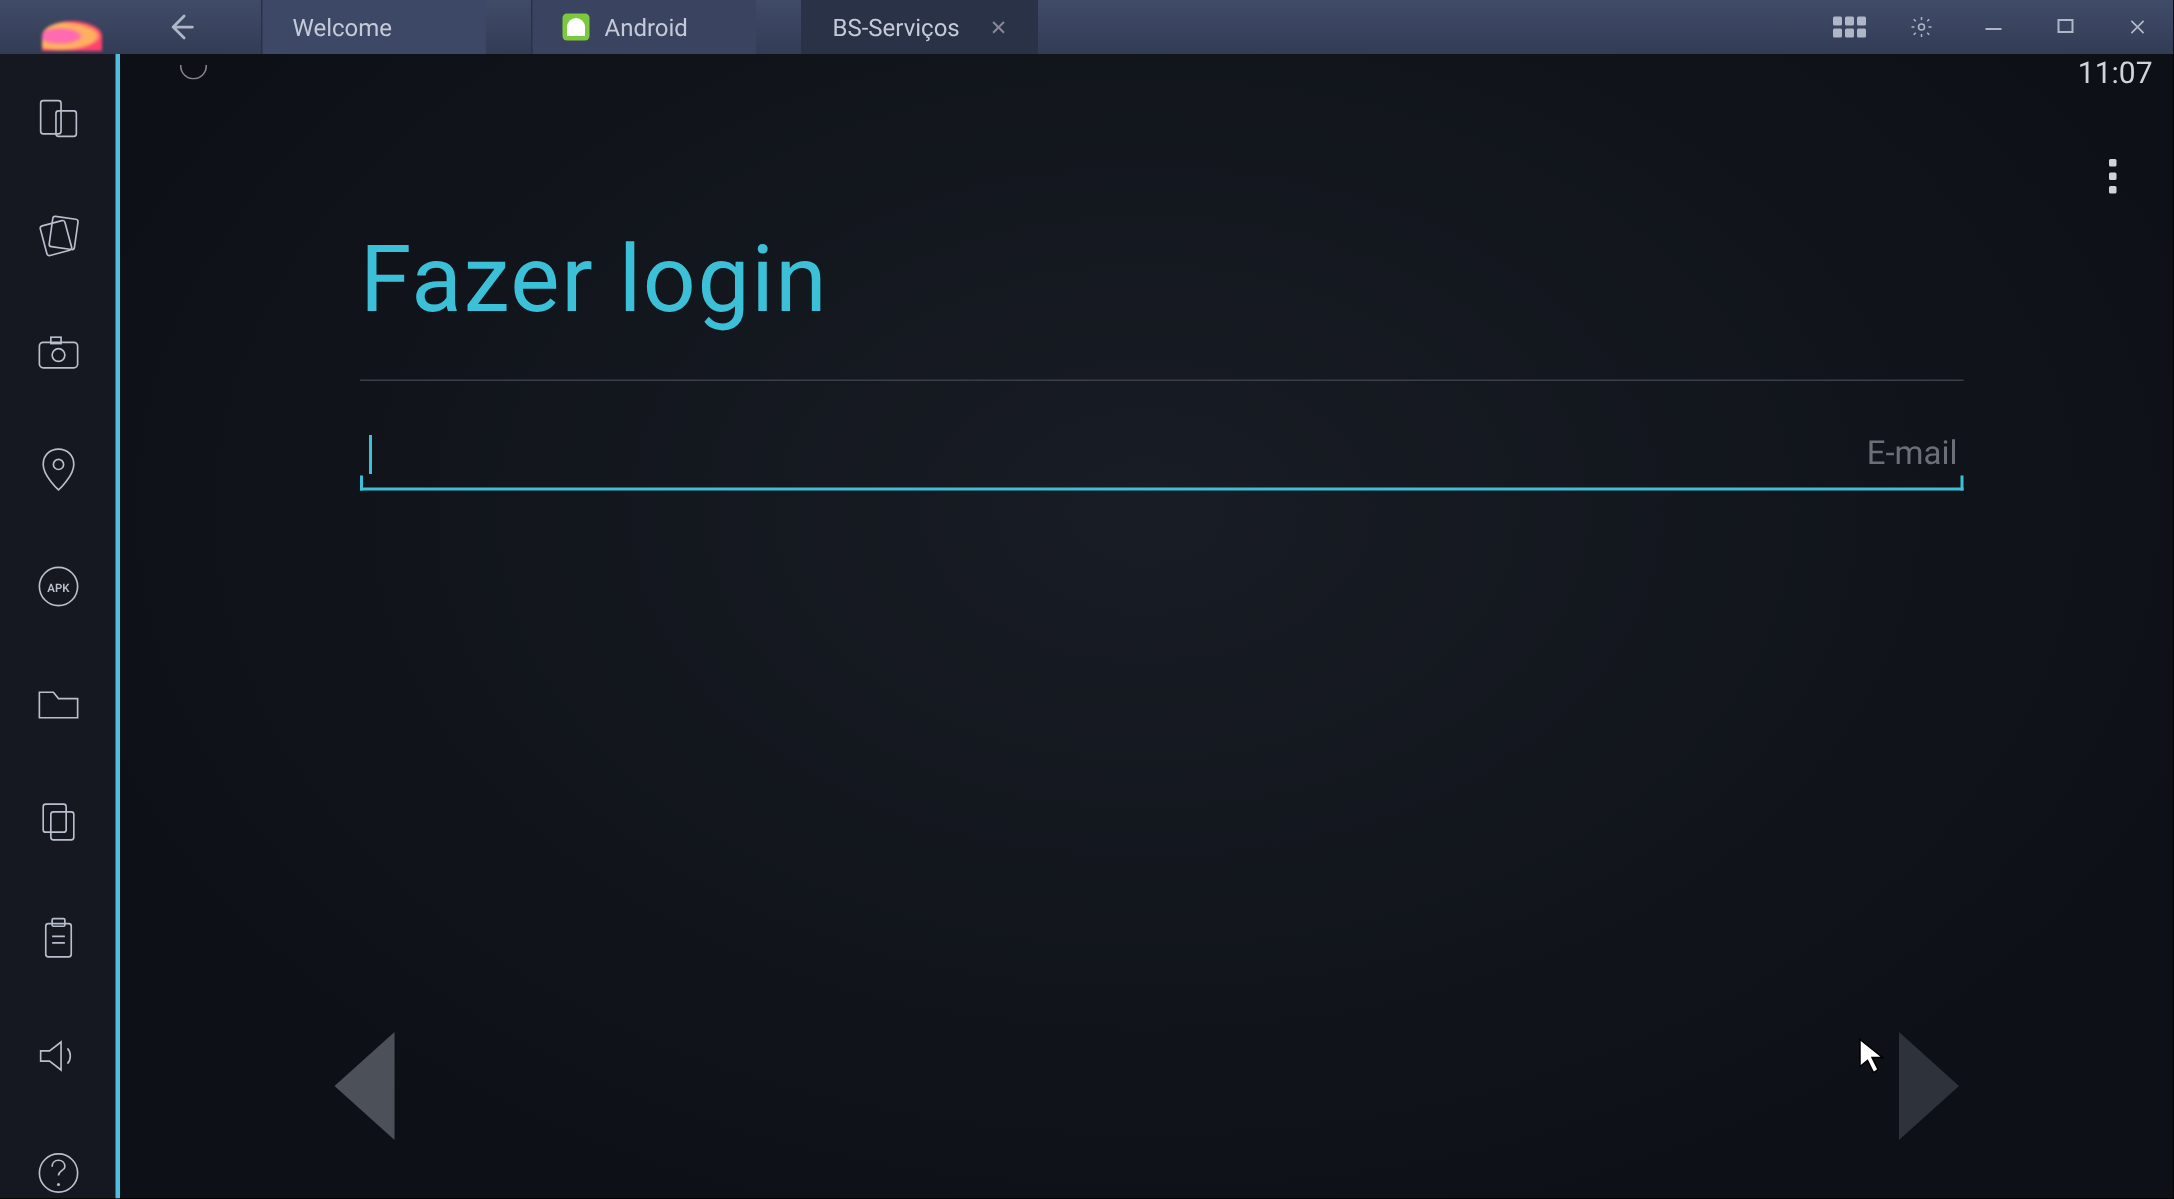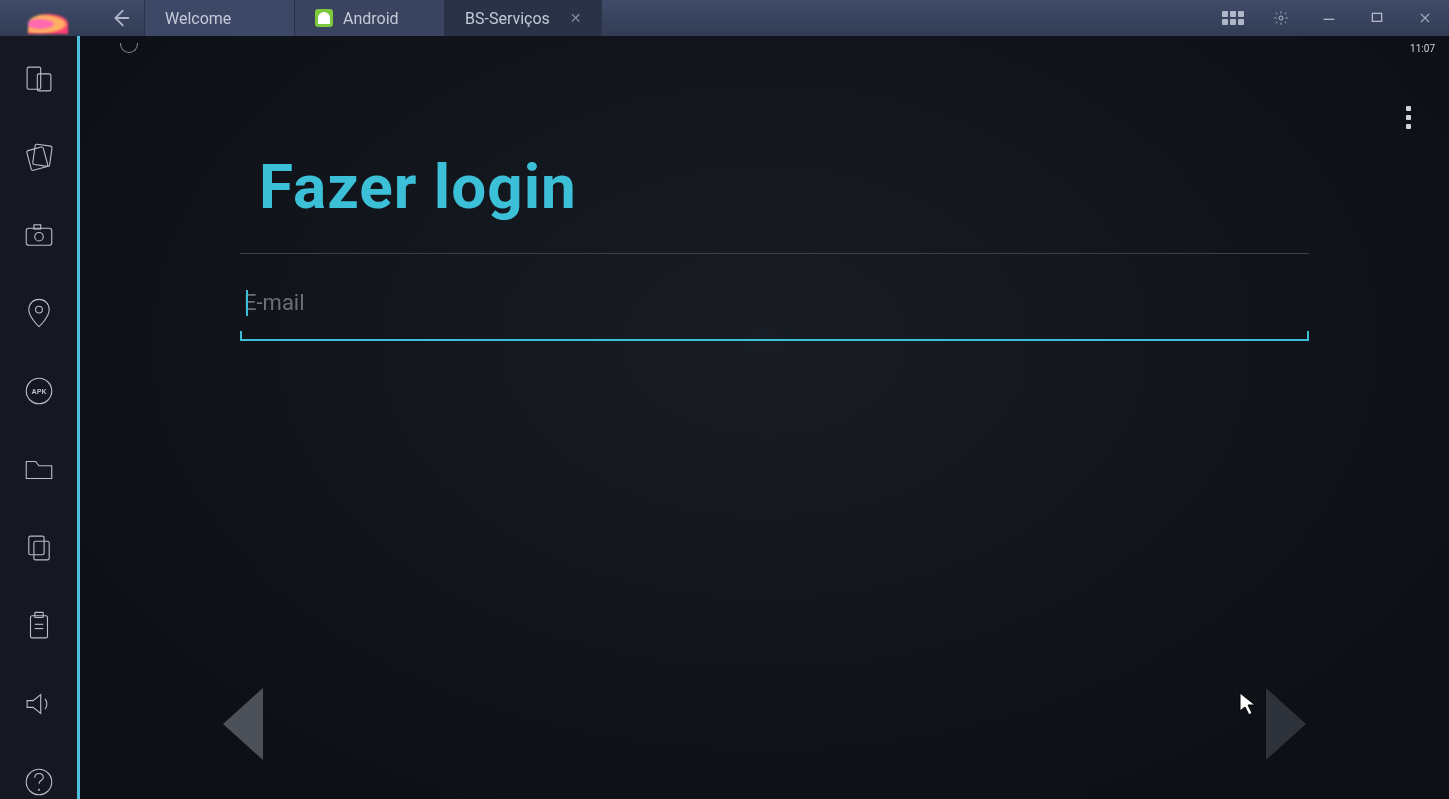--- a/index.html
+++ b/index.html
@@ -17,21 +17,21 @@
   html,body{width:1449px;height:799px;overflow:hidden;background:#000;}
   body{display:flex;flex-direction:column;}
 
   
   .titlebar{height:36px;background:linear-gradient(#404b68,#323c55);display:flex;align-items:stretch;}
   .logo{width:96px;display:flex;align-items:flex-end;justify-content:center;padding-bottom:2px;}
   .logo-swirl{width:40px;height:20px;background:radial-gradient(ellipse at 30% 50%,#ff6ab0 0 30%,#ffb060 40% 60%,#ff4070 70% 100%);border-radius:50% 50% 0 0;filter:blur(1px);}
   .back-btn{width:48px;display:flex;align-items:center;justify-content:center;color:#aeb6c8;cursor:pointer;}
   .back-btn svg{width:22px;height:22px;}
   .tabs{display:flex;align-items:stretch;}
-  .tab{display:flex;align-items:center;gap:10px;padding:0 20px;color:#c4cad8;font-size:16px;position:relative;border-left:1px solid #2a3248;cursor:pointer;min-width:150px;}
+  .tab{display:flex;align-items:center;gap:10px;padding:0 20px;color:#c4cad8;font-size:16px;position:relative;border-left:1px solid #2a3248;cursor:pointer;min-width:150px;margin-left:30px;}
   .tab.welcome{background:#3d4866;}
   .tab.android{background:#3a4460;}
   .tab.active{background:#2a3248;text-align:right;}
   .tab .close{margin-left:auto;color:#889;font-size:14px;padding-left:10px;}
   .android-ico{width:18px;height:18px;background:#7cc93e;border-radius:3px;position:relative;display:inline-block;}
   .android-ico::before{content:"";position:absolute;inset:3px;background:#fff;border-radius:50% 50% 0 0;}
   .window-controls{margin-left:auto;display:flex;align-items:center;}
   .wc-btn{width:48px;height:36px;display:flex;align-items:center;justify-content:center;color:#aeb6c8;cursor:pointer;}
   .wc-btn svg{width:16px;height:16px;}
   .wc-btn.close-win svg{width:14px;height:14px;}
@@ -42,30 +42,30 @@
   .main-row{flex:1;display:flex;min-height:0;}
 
   
   .sidebar{width:80px;background:var(--sidebar);border-right:3px solid #4fbfe0;display:flex;flex-direction:column;align-items:center;padding-top:26px;gap:44px;}
   .sb-item{width:40px;height:40px;color:#b8becb;display:flex;align-items:center;justify-content:center;cursor:pointer;}
   .sb-item svg{width:34px;height:34px;stroke:#b8becb;stroke-width:1.3;fill:none;}
   .sb-item.apk svg text{fill:#b8becb;stroke:none;font-size:9px;font-weight:600;}
 
   
   .content{flex:1;background:radial-gradient(ellipse at 50% 40%,#181c24 0%,#0d1016 80%);position:relative;display:flex;flex-direction:column;}
-  .statusbar{height:24px;display:flex;align-items:center;padding:0 14px;color:#cfd3da;font-size:10px;gap:14px;}
+  .statusbar{height:24px;display:flex;align-items:center;padding:0 14px;color:#cfd3da;font-size:20px;gap:14px;}
   .statusbar .halfmoon{width:18px;height:10px;border:1px solid #888;border-radius:0 0 10px 10px;border-top:none;margin-right:auto;margin-left:26px;}
   .overflow{position:absolute;top:60px;right:28px;display:flex;flex-direction:column;gap:4px;cursor:pointer;padding:10px;}
   .overflow span{width:5px;height:5px;background:#cfd3da;border-radius:1px;}
 
   .login-wrap{padding:90px 140px 0 160px;}
-  .login-title{color:var(--accent);font-weight:700;font-size:62px;letter-spacing:1px;margin-bottom:30px;margin-left:19px;}
+  .login-title{color:var(--accent);font-weight:400;font-size:62px;letter-spacing:1px;margin-bottom:30px;}
   .hr-title{height:1px;background:#3a3f48;margin-bottom:26px;}
   .field{position:relative;margin-bottom:14px;}
-  .field input{width:100%;background:transparent;border:none;border-bottom:2px solid #3a3f48;color:#e8ecf2;font-size:22px;padding:10px 4px 24px;outline:none;}
+  .field input{width:100%;background:transparent;border:none;border-bottom:2px solid #3a3f48;color:#e8ecf2;font-size:22px;padding:10px 4px 10px;outline:none;text-align:right;}
   .field input::placeholder{color:#6a6f78;font-size:22px;}
   .field.focused input{border-bottom:2px solid var(--accent);}
   .field.focused::before,.field.focused::after{content:"";position:absolute;bottom:0;width:2px;height:10px;background:var(--accent);}
   .field.focused::before{left:0;}
   .field.focused::after{right:0;}
   .caret{position:absolute;left:6px;top:10px;width:2px;height:26px;background:var(--accent);animation:blink 1s step-end infinite;}
   @keyframes blink{50%{opacity:0;}}
 
   .nav-arrows{position:absolute;bottom:30px;left:0;right:0;display:flex;justify-content:space-between;padding:0 130px;}
   .nav-arrow{width:70px;height:90px;display:flex;align-items:center;justify-content:center;color:#4c5058;cursor:pointer;}

